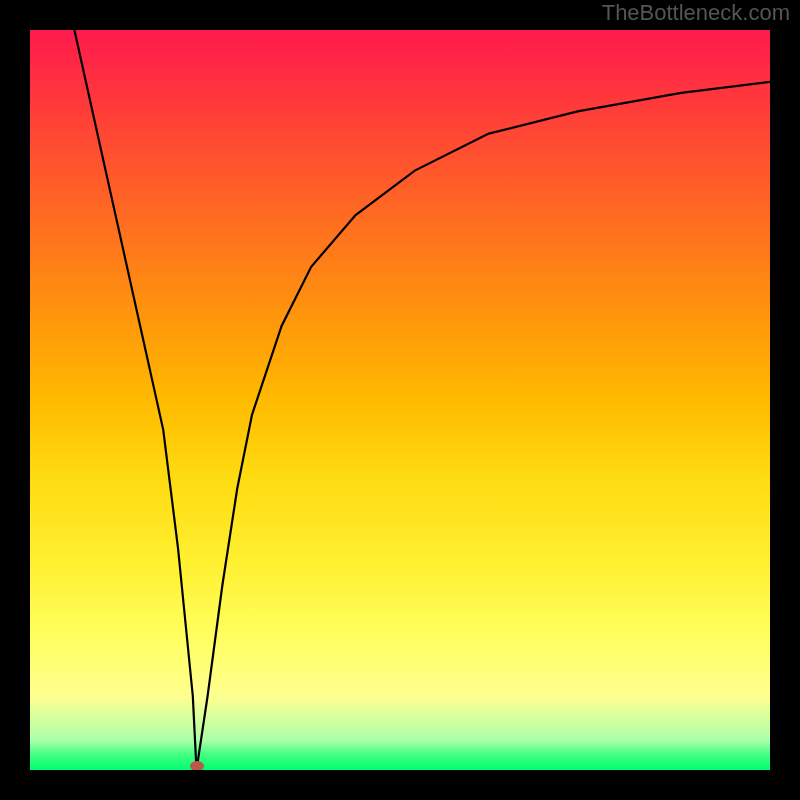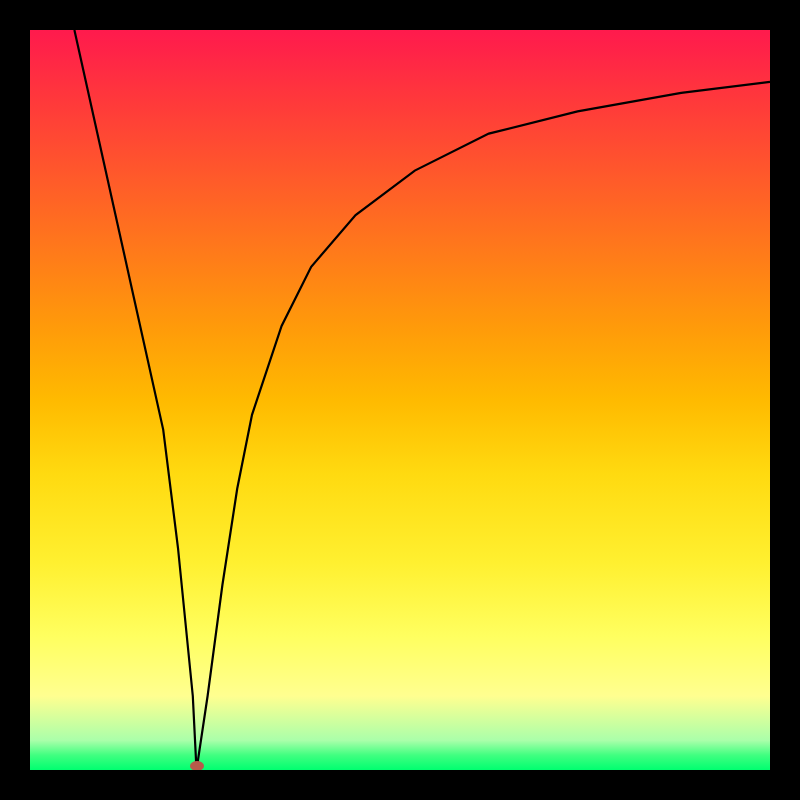--- a/index.html
+++ b/index.html
@@ -73,20 +73,21 @@
     border-radius: 50%;
     transform: translate(-50%, -50%);
     z-index: 5;
   }
 </style>
 </head>
 <body>
 
 <div class="outer-frame">
 
+  <div class="watermark">TheBottleneck.com</div>
 
   <div class="plot-area">
     <div class="gradient-bg"></div>
 
     <svg class="curve-layer" viewBox="0 0 740 740" preserveAspectRatio="none">
       <path id="curve-path" fill="none" stroke="#000" stroke-width="2.2" d="M 44.4 0.0 L 74.0 133.2 L 103.6 266.4 L 133.2 399.6 L 148.0 518.0 L 162.8 666.0 L 166.5 740.0 L 166.5 740.0 L 177.6 666.0 L 192.4 555.0 L 207.2 458.8 L 222.0 384.8 L 251.6 296.0 L 281.2 236.8 L 325.6 185.0 L 384.8 140.6 L 458.8 103.6 L 547.6 81.4 L 651.2 62.9 L 740.0 51.8 "></path>
     </svg>
 
     <div class="marker-dot" id="marker-dot" style="left: 22.5%; top: 99.5%;"></div>
   </div>

